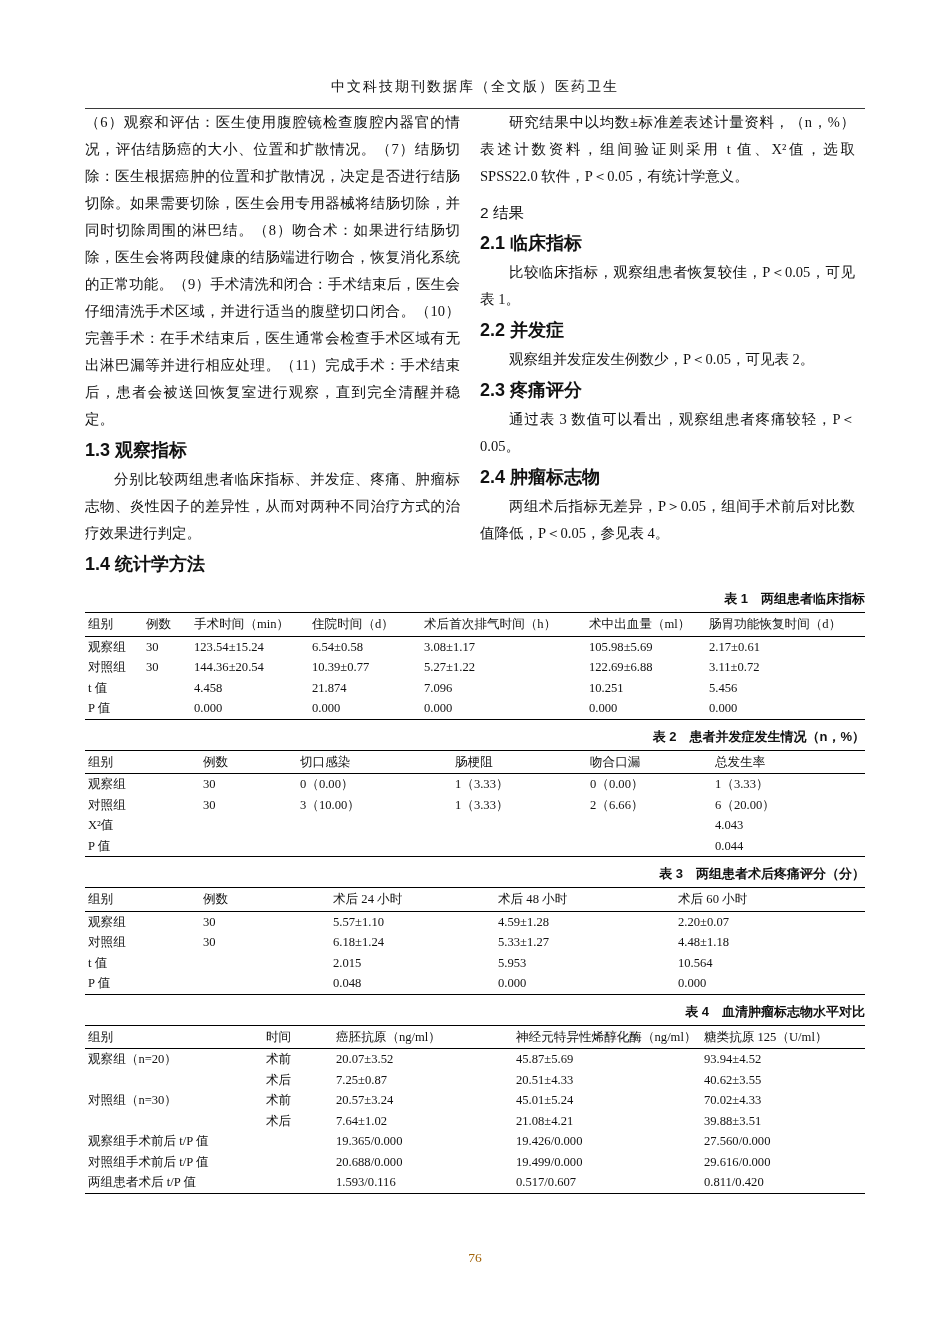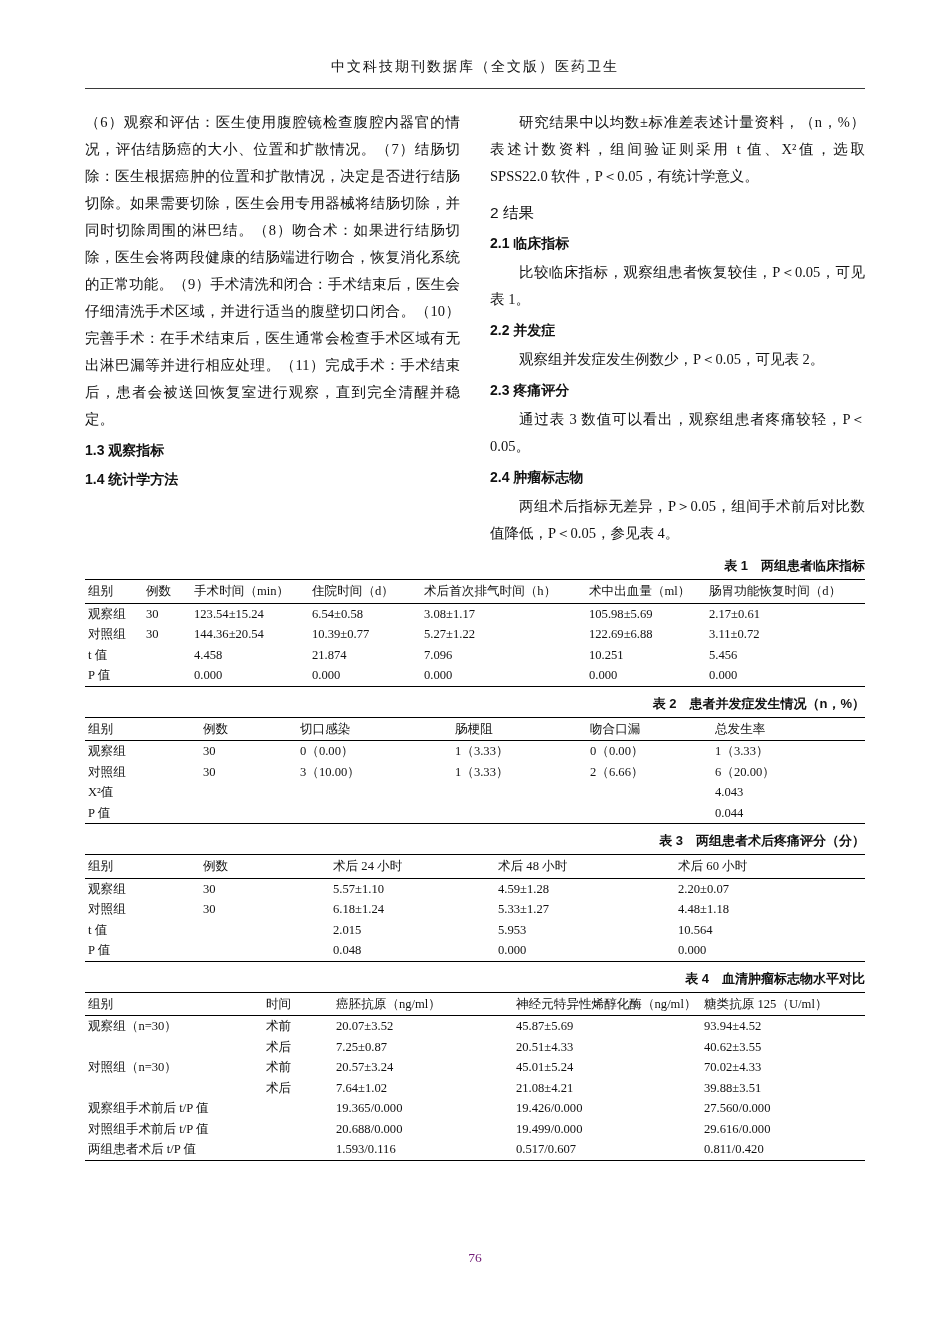--- a/index.html
+++ b/index.html
@@ -2,36 +2,36 @@
 <html><head>
 <meta charset="utf-8">
 <style>
   * { margin:0; padding:0; box-sizing:border-box; }
   html,body { background:#e9e9e9; }
   body { font-family:"Liberation Serif","DejaVu Serif",serif; }
   .sheet {
     width:950px; height:1344px; margin:0 auto; background:#ffffff;
     position:relative; overflow:hidden; color:#111;
   }
-  .page { padding:58px 85px 0 85px; }
+  .page { padding:78px 85px 0 85px; }
 
   .journal-header {
     text-align:center; font-size:14px; letter-spacing:2px;
     padding-bottom:12px; border-bottom:1px solid #3a3a3a;
   }
 
-  .columns { display:flex; gap:30px; margin-top:20px; }
+  .columns { display:flex; gap:20px; }
   .col { width:375px; font-size:14.5px; line-height:27px; text-align:justify; }
 
   .para { text-align:justify; }
   .indent { text-indent:2em; }
 
   .heading {
     font-family:"Liberation Sans","DejaVu Sans",sans-serif;
-    font-size:14px; font-weight:700; margin:5px 0 4px; line-height:24px;
+    font-size:18px; font-weight:700; margin:5px 0 4px; line-height:24px;
   }
   .heading-l1 {
     font-family:"Liberation Sans","DejaVu Sans",sans-serif;
     font-size:15.5px; font-weight:400; margin:10px 0 5px; line-height:26px;
   }
 
   .tables { margin-top:10px; }
   .tablewrap { margin-bottom:4px; }
   .tcaption {
     text-align:right; font-family:"Liberation Sans","DejaVu Sans",sans-serif;
@@ -40,36 +40,37 @@
   table {
     width:100%; border-collapse:collapse; table-layout:fixed;
     font-size:12.6px; border-top:1.4px solid #000; border-bottom:1.4px solid #000;
   }
   thead tr { border-bottom:1px solid #000; }
   th { font-weight:400; text-align:left; padding:3px 3px; vertical-align:middle; line-height:16.5px; }
   td { padding:2px 3px; line-height:16.5px; vertical-align:middle; }
 
   .footer {
     position:absolute; bottom:78px; left:0; width:100%;
-    text-align:center; font-size:13.5px; color:#701a75;
+    text-align:center; font-size:13.5px; color:#a16207;
   }
 </style>
 </head>
 <body>
 
 <div class="sheet">
   <div class="page">
 
     <div class="journal-header">中文科技期刊数据库（全文版）医药卫生</div>
 
     <div class="columns">
 
       <div class="col">
         <p class="para">（6）观察和评估：医生使用腹腔镜检查腹腔内器官的情况，评估结肠癌的大小、位置和扩散情况。（7）结肠切除：医生根据癌肿的位置和扩散情况，决定是否进行结肠切除。如果需要切除，医生会用专用器械将结肠切除，并同时切除周围的淋巴结。（8）吻合术：如果进行结肠切除，医生会将两段健康的结肠端进行吻合，恢复消化系统的正常功能。（9）手术清洗和闭合：手术结束后，医生会仔细清洗手术区域，并进行适当的腹壁切口闭合。（10）完善手术：在手术结束后，医生通常会检查手术区域有无出淋巴漏等并进行相应处理。（11）完成手术：手术结束后，患者会被送回恢复室进行观察，直到完全清醒并稳定。</p>
         <h3 class="heading">1.3 观察指标</h3>
+        <p class="para indent">分别比较两组患者临床指标、并发症、疼痛、肿瘤标志物、炎性因子的差异性，从而对两种不同治疗方式的治疗效果进行判定。</p>
         <h3 class="heading">1.4 统计学方法</h3>
       </div>
 
       <div class="col">
         <p class="para indent">研究结果中以均数±标准差表述计量资料，（n，%）表述计数资料，组间验证则采用 t 值、X²值，选取 SPSS22.0 软件，P＜0.05，有统计学意义。</p>
         <h2 class="heading-l1">2 结果</h2>
         <h3 class="heading">2.1 临床指标</h3>
         <p class="para indent">比较临床指标，观察组患者恢复较佳，P＜0.05，可见表 1。</p>
         <h3 class="heading">2.2 并发症</h3>
         <p class="para indent">观察组并发症发生例数少，P＜0.05，可见表 2。</p>
@@ -271,21 +272,21 @@
             <tr>
                 <th>组别</th>
                 <th>时间</th>
                 <th>癌胚抗原（ng/ml）</th>
                 <th>神经元特异性烯醇化酶（ng/ml）</th>
                 <th>糖类抗原 125（U/ml）</th>
               </tr>
           </thead>
           <tbody>
               <tr>
-                <td>观察组（n=30）</td>
+                <td>观察组（n=20）</td>
                 <td>术前</td>
                 <td>20.07±3.52</td>
                 <td>45.87±5.69</td>
                 <td>93.94±4.52</td>
               </tr>
               <tr>
                 <td></td>
                 <td>术后</td>
                 <td>7.25±0.87</td>
                 <td>20.51±4.33</td>

